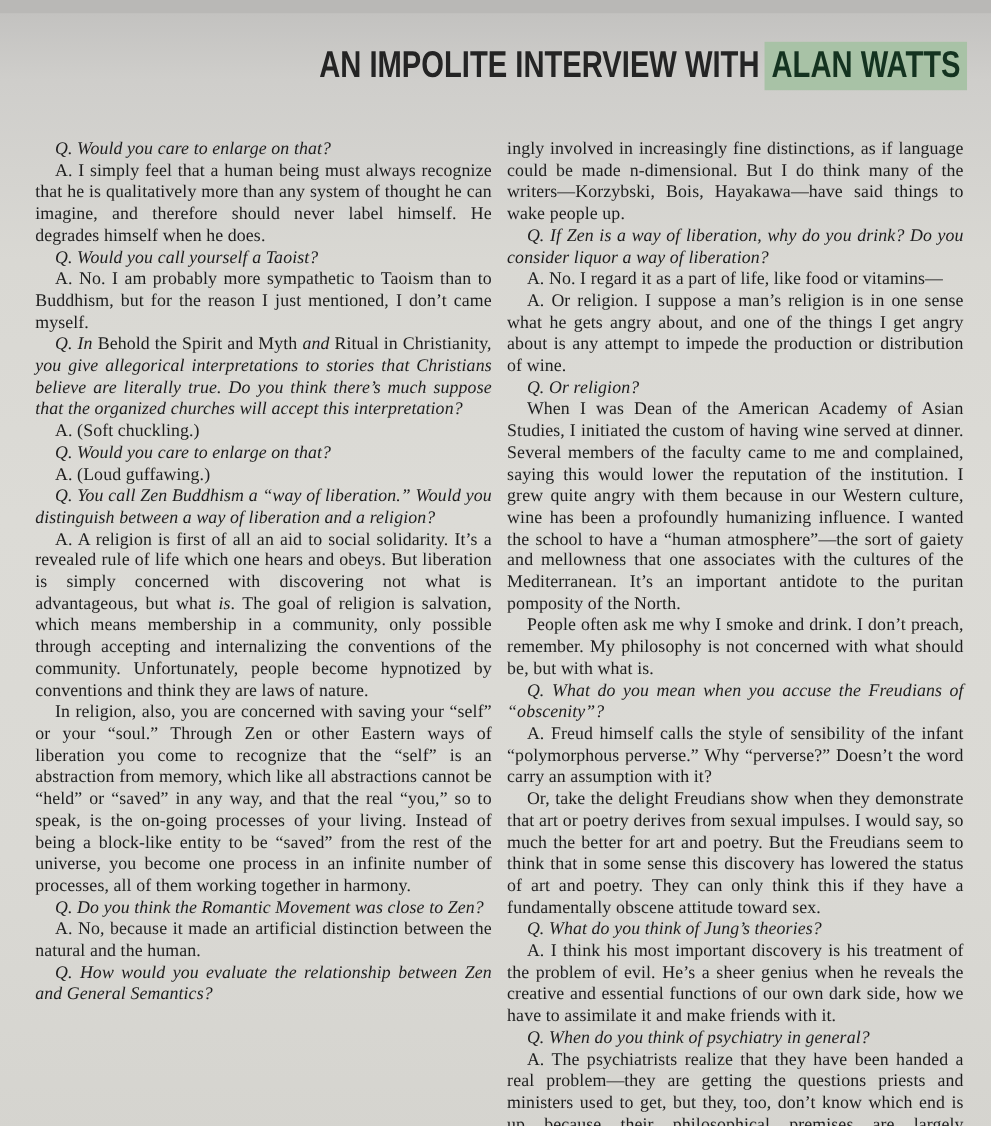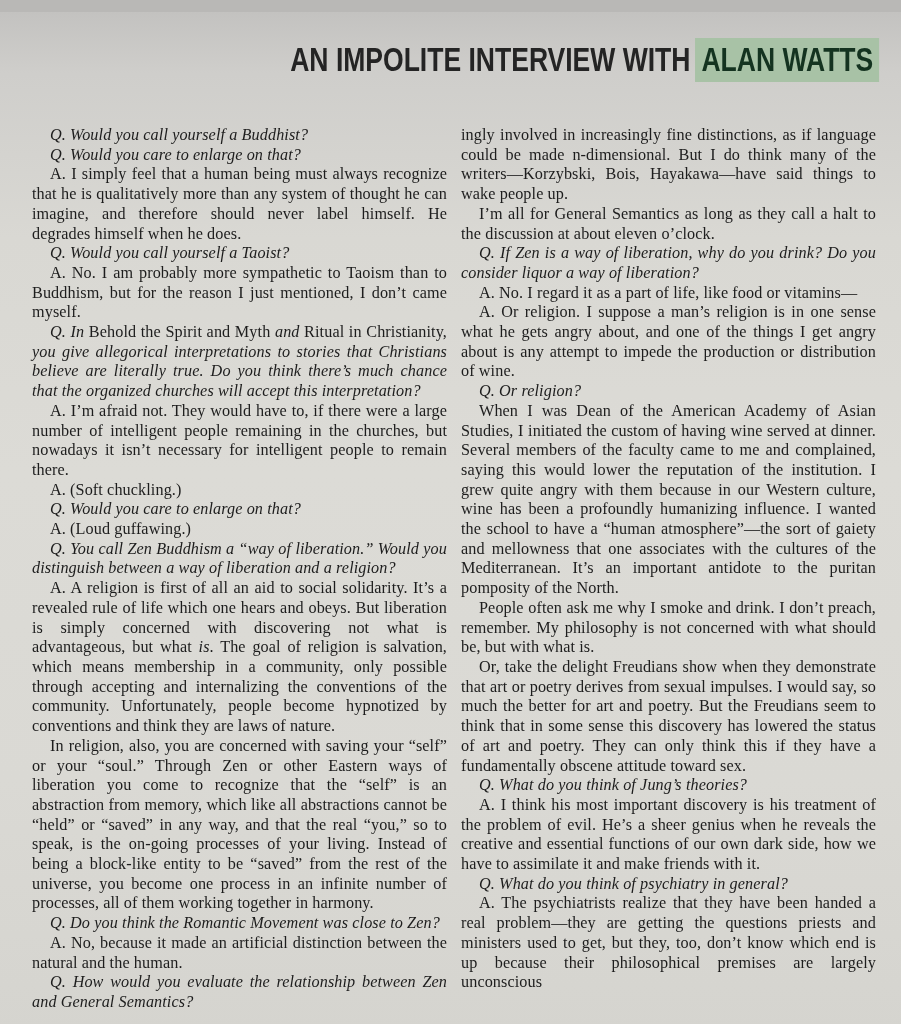--- a/index.html
+++ b/index.html
@@ -56,47 +56,46 @@
 <body>
 
 <div class="page">
 
   <div class="title-row">
     <span class="title-plain">AN IMPOLITE INTERVIEW WITH</span><span class="title-highlight">ALAN WATTS</span>
   </div>
 
   <div class="cols">
     <div class="col">
-        <p><i>Q. Would you call yourself a Buddhist?</i></p>
         <p><i>Q. Would you care to enlarge on that?</i></p>
         <p><span>A. I simply feel that a human being must always recognize that he is qualitatively more than any system of thought he can imagine, and therefore should never label himself. He degrades himself when he does.</span></p>
         <p><i>Q. Would you call yourself a Taoist?</i></p>
         <p><span>A. No. I am probably more sympathetic to Taoism than to Buddhism, but for the reason I just mentioned, I don’t came myself.</span></p>
-        <p><i>Q. In </i><span>Behold the Spirit and Myth </span><i>and </i><span>Ritual in Christianity, </span><i>you give allegorical interpretations to stories that Christians believe are literally true. Do you think there’s much chance that the organized churches will accept this interpretation?</i></p>
-        <p><span>A. I’m afraid not. They would have to, if there were a large number of intelligent people remaining in the churches, but nowadays it isn’t necessary for intelligent people to remain there.</span></p>
+        <p><i>Q. In </i><span>Behold the Spirit and Myth </span><i>and </i><span>Ritual in Christianity, </span><i>you give allegorical interpretations to stories that Christians believe are literally true. Do you think there’s much suppose that the organized churches will accept this interpretation?</i></p>
         <p><span>A. (Soft chuckling.)</span></p>
         <p><i>Q. Would you care to enlarge on that?</i></p>
         <p><span>A. (Loud guffawing.)</span></p>
         <p><i>Q. You call Zen Buddhism a “way of liberation.” Would you distinguish between a way of liberation and a religion?</i></p>
         <p><span>A. A religion is first of all an aid to social solidarity. It’s a revealed rule of life which one hears and obeys. But liberation is simply concerned with discovering not what is advantageous, but what </span><i>is</i><span>. The goal of religion is salvation, which means membership in a community, only possible through accepting and internalizing the conventions of the community. Unfortunately, people become hypnotized by conventions and think they are laws of nature.</span></p>
         <p><span>In religion, also, you are concerned with saving your “self” or your “soul.” Through Zen or other Eastern ways of liberation you come to recognize that the “self” is an abstraction from memory, which like all abstractions cannot be “held” or “saved” in any way, and that the real “you,” so to speak, is the on-going processes of your living. Instead of being a block-like entity to be “saved” from the rest of the universe, you become one process in an infinite number of processes, all of them working together in harmony.</span></p>
         <p><i>Q. Do you think the Romantic Movement was close to Zen?</i></p>
         <p><span>A. No, because it made an artificial distinction between the natural and the human.</span></p>
         <p><i>Q. How would you evaluate the relationship between Zen and General Semantics?</i></p>
       </div>
     <div class="col">
         <p class="noindent"><span>ingly involved in increasingly fine distinctions, as if language could be made n-dimensional. But I do think many of the writers—Korzybski, Bois, Hayakawa—have said things to wake people up.</span></p>
-        <p><span>I’m all for General Semantics as long as they call a halt to the discussion at about eleven o’clock.</span></p>
         <p><i>Q. If Zen is a way of liberation, why do you drink? Do you consider liquor a way of liberation?</i></p>
         <p><span>A. No. I regard it as a part of life, like food or vitamins—</span></p>
         <p><span>A. Or religion. I suppose a man’s religion is in one sense what he gets angry about, and one of the things I get angry about is any attempt to impede the production or distribution of wine.</span></p>
         <p><i>Q. Or religion?</i></p>
         <p><span>When I was Dean of the American Academy of Asian Studies, I initiated the custom of having wine served at dinner. Several members of the faculty came to me and complained, saying this would lower the reputation of the institution. I grew quite angry with them because in our Western culture, wine has been a profoundly humanizing influence. I wanted the school to have a “human atmosphere”—the sort of gaiety and mellowness that one associates with the cultures of the Mediterranean. It’s an important antidote to the puritan pomposity of the North.</span></p>
         <p><span>People often ask me why I smoke and drink. I don’t preach, remember. My philosophy is not concerned with what should be, but with what is.</span></p>
+        <p><i>Q. What do you mean when you accuse the Freudians of “obscenity”?</i></p>
+        <p><span>A. Freud himself calls the style of sensibility of the infant “polymorphous perverse.” Why “perverse?” Doesn’t the word carry an assumption with it?</span></p>
         <p><span>Or, take the delight Freudians show when they demonstrate that art or poetry derives from sexual impulses. I would say, so much the better for art and poetry. But the Freudians seem to think that in some sense this discovery has lowered the status of art and poetry. They can only think this if they have a fundamentally obscene attitude toward sex.</span></p>
         <p><i>Q. What do you think of Jung’s theories?</i></p>
         <p><span>A. I think his most important discovery is his treatment of the problem of evil. He’s a sheer genius when he reveals the creative and essential functions of our own dark side, how we have to assimilate it and make friends with it.</span></p>
-        <p><i>Q. What do you think of psychiatry in general?</i></p>
+        <p><i>Q. When do you think of psychiatry in general?</i></p>
         <p><span>A. The psychiatrists realize that they have been handed a real problem—they are getting the questions priests and ministers used to get, but they, too, don’t know which end is up because their philosophical premises are largely unconscious</span></p>
       </div>
   </div>
 
 </div>
 
 </body></html>

